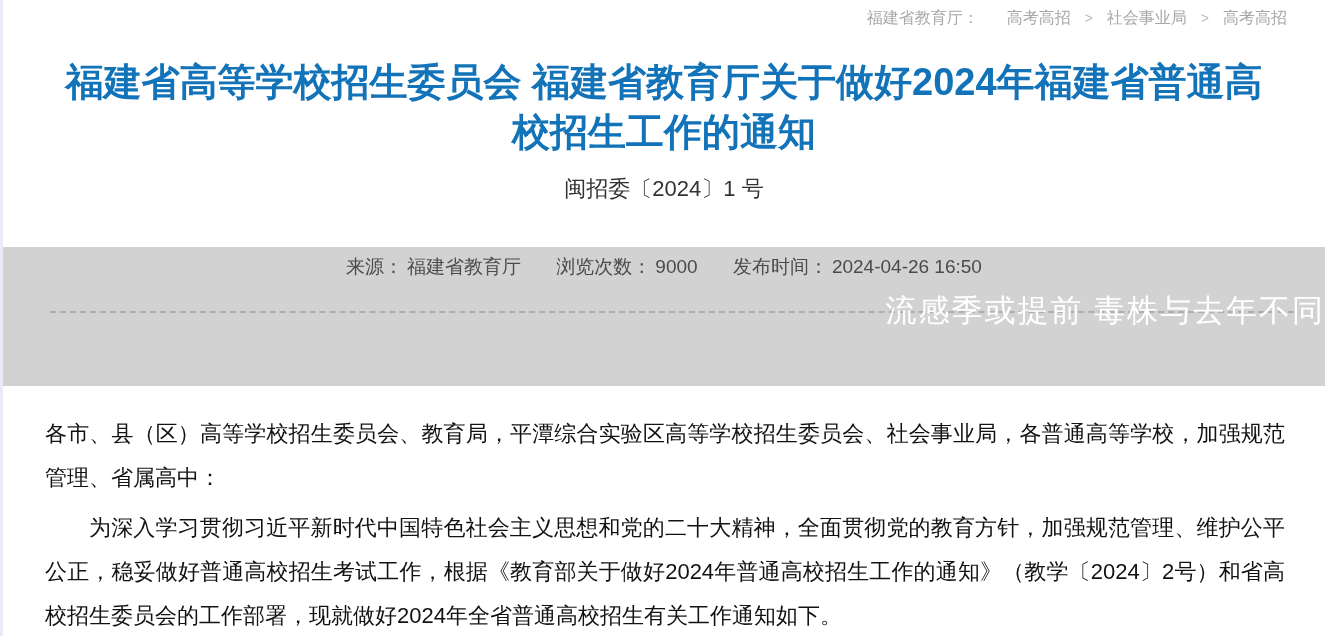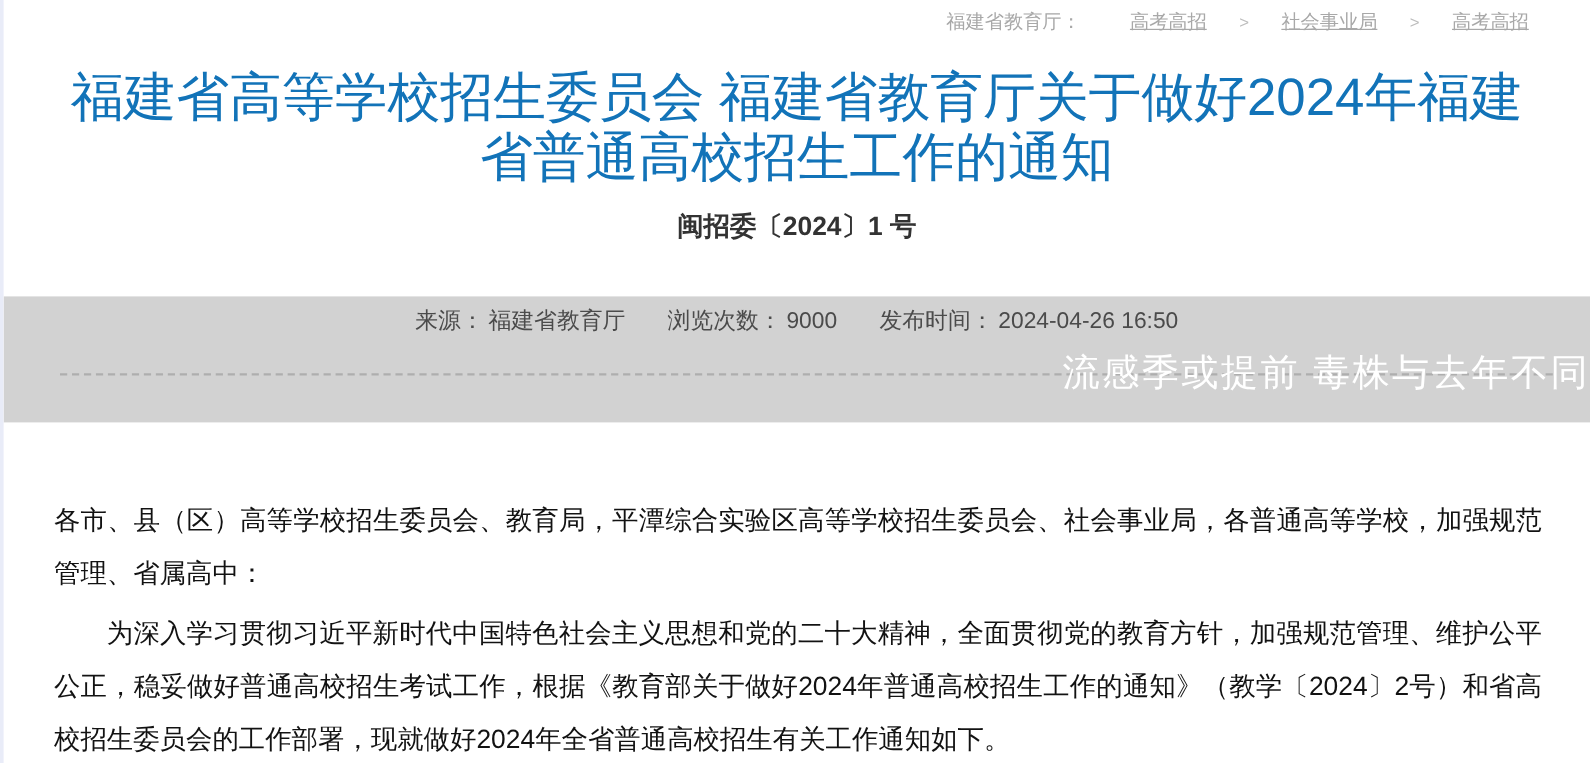--- a/index.html
+++ b/index.html
@@ -15,47 +15,47 @@
 
   
   .breadcrumb {
     position: absolute;
     top: 8px; right: 30px;
     font-size: 16px;
     color: #a8a8a8;
     white-space: nowrap;
   }
   .breadcrumb .bc-prefix { margin-right: 20px; }
-  .breadcrumb .bc-item { margin: 0 21px; cursor: pointer; text-decoration: underline; }
+  .breadcrumb .bc-item { margin: 0 8px; cursor: pointer; }
   .breadcrumb .bc-sep { color: #bdbdbd; font-size: 14px; margin: 0 6px; }
 
   
   .article-title {
     margin: 57px auto 0;
     width: 1235px;
     text-align: center;
     color: #1273b8;
-    font-size: 44px;
-    font-weight: 400;
+    font-size: 38px;
+    font-weight: 700;
     line-height: 50px;
   }
   .doc-number {
     margin-top: 17px;
     text-align: center;
     font-size: 22px;
-    font-weight: 700;
+    font-weight: 400;
     color: #333333;
   }
 
   
   .band {
     position: absolute;
     left: 0; right: 0;
     top: 247px;
-    height: 105px;
+    height: 139px;
     background: #d2d2d2;
   }
   .meta-row {
     padding-top: 7px;
     text-align: center;
     font-size: 19px;
     color: #4b4b4b;
   }
   .meta-group { margin: 0 15px; white-space: nowrap; }
   .meta-group .meta-value { margin-left: 4px; }

